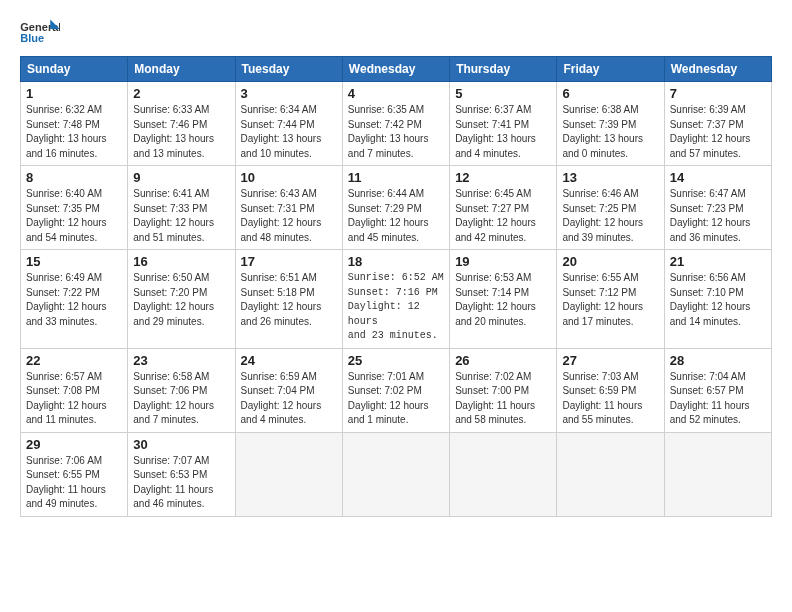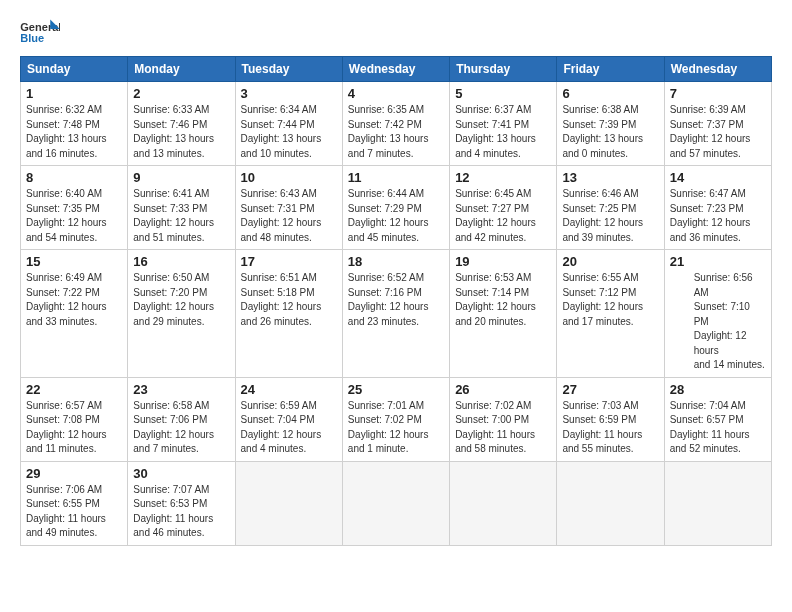--- a/index.html
+++ b/index.html
@@ -235,42 +235,42 @@
           </td>
           <td>
             <span class="day-num">17</span>
             <div class="cell-info" style="white-space: pre-line;">Sunrise: 6:51 AM
 Sunset: 5:18 PM
 Daylight: 12 hours
 and 26 minutes.</div>
           </td>
           <td>
             <span class="day-num">18</span>
-            <div class="cell-info" style="white-space: pre-line;">Sunrise: 6:52 AM
+            <div class="cell-info" style="white-space: pre-line; font-family: Liberation Mono, monospace;">Sunrise: 6:52 AM
 Sunset: 7:16 PM
 Daylight: 12 hours
 and 23 minutes.</div>
           </td>
           <td>
             <span class="day-num">19</span>
             <div class="cell-info" style="white-space: pre-line;">Sunrise: 6:53 AM
 Sunset: 7:14 PM
 Daylight: 12 hours
 and 20 minutes.</div>
           </td>
           <td>
             <span class="day-num">20</span>
             <div class="cell-info" style="white-space: pre-line;">Sunrise: 6:55 AM
 Sunset: 7:12 PM
 Daylight: 12 hours
 and 17 minutes.</div>
           </td>
           <td>
             <span class="day-num">21</span>
-            <div class="cell-info" style="white-space: pre-line; margin-left: 24px;">Sunrise: 6:56 AM
+            <div class="cell-info" style="white-space: pre-line;">Sunrise: 6:56 AM
 Sunset: 7:10 PM
 Daylight: 12 hours
 and 14 minutes.</div>
           </td>
         </tr>
         <tr>
           <td>
             <span class="day-num">22</span>
             <div class="cell-info" style="white-space: pre-line;">Sunrise: 6:57 AM
 Sunset: 7:08 PM

